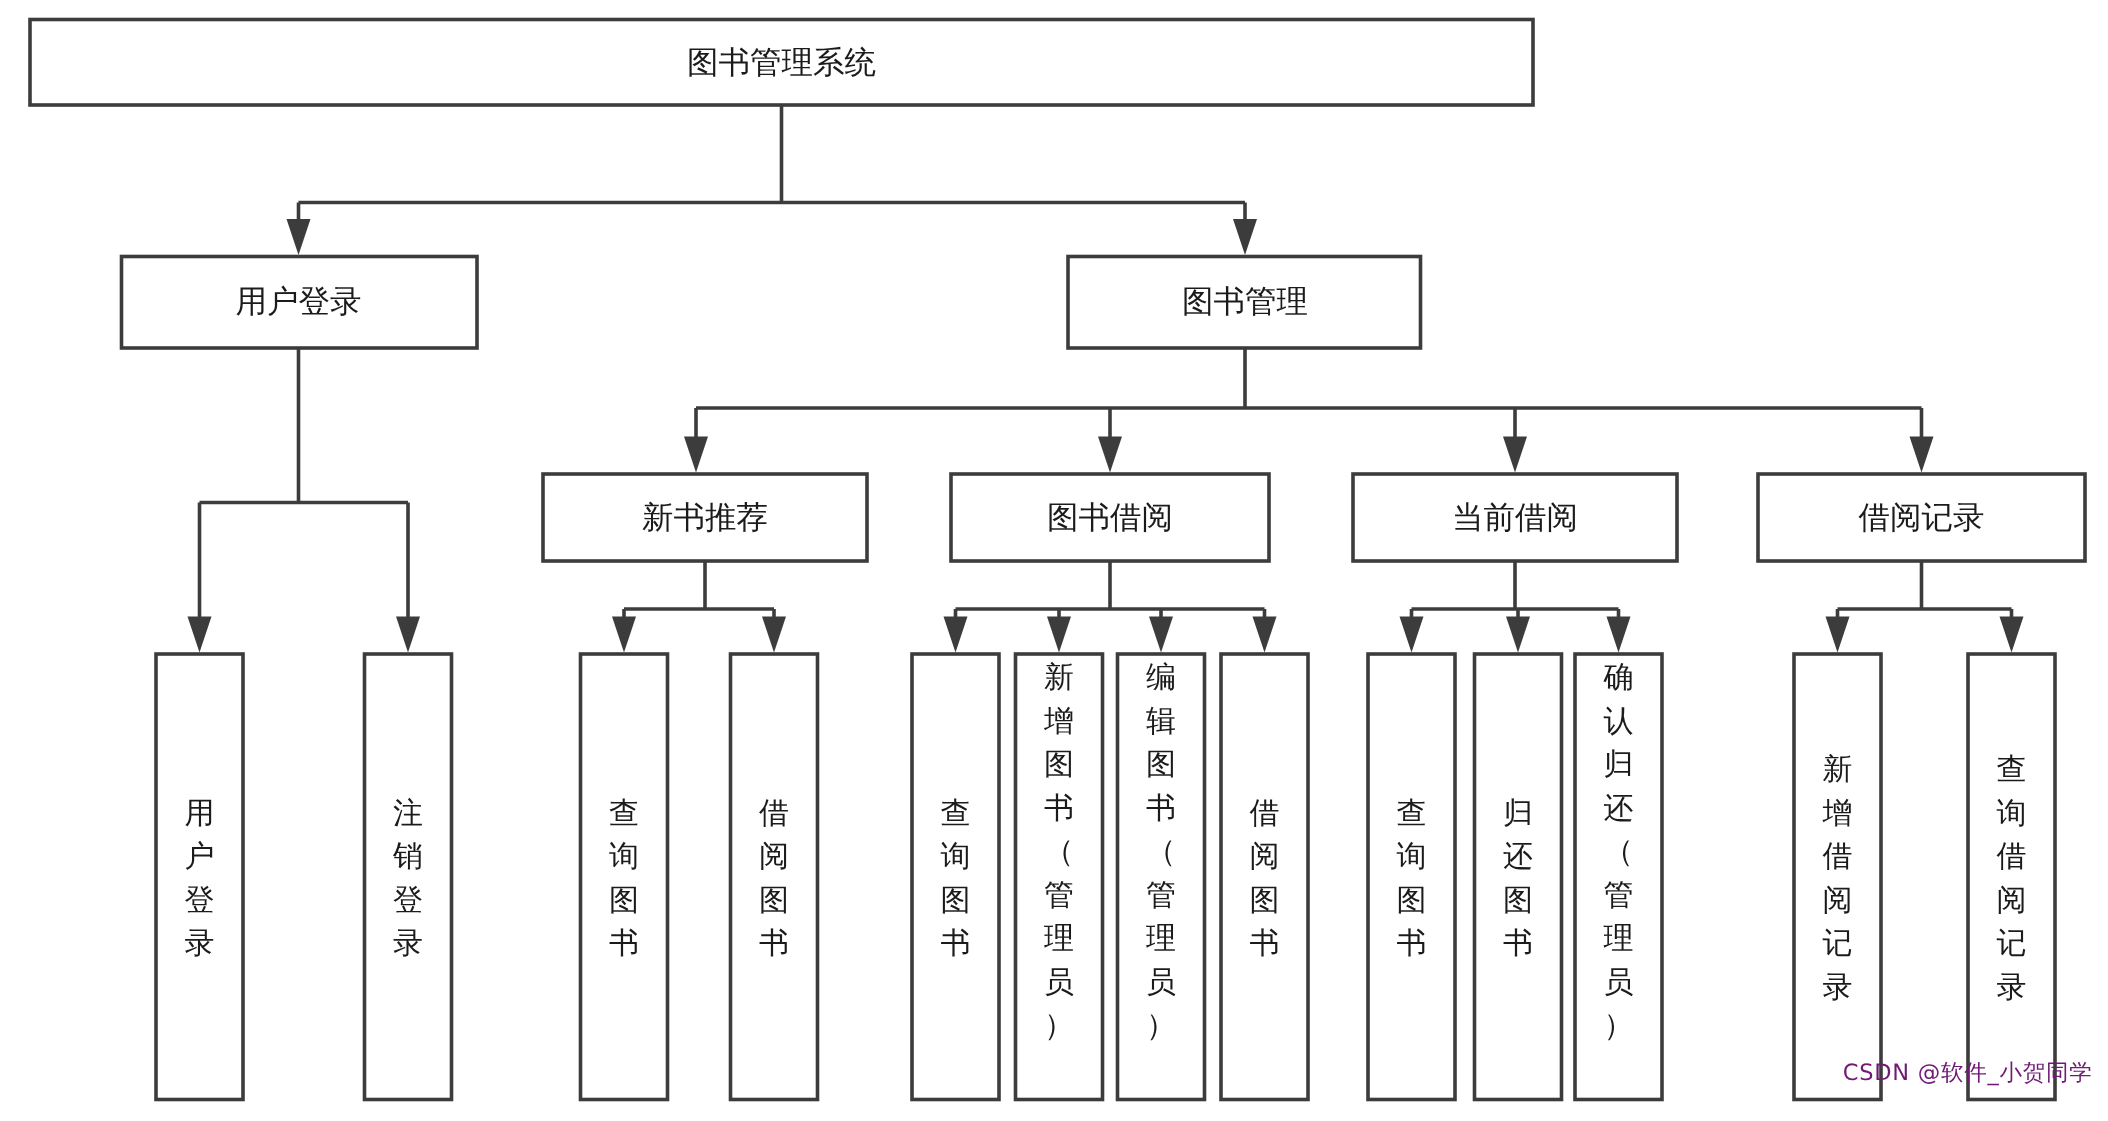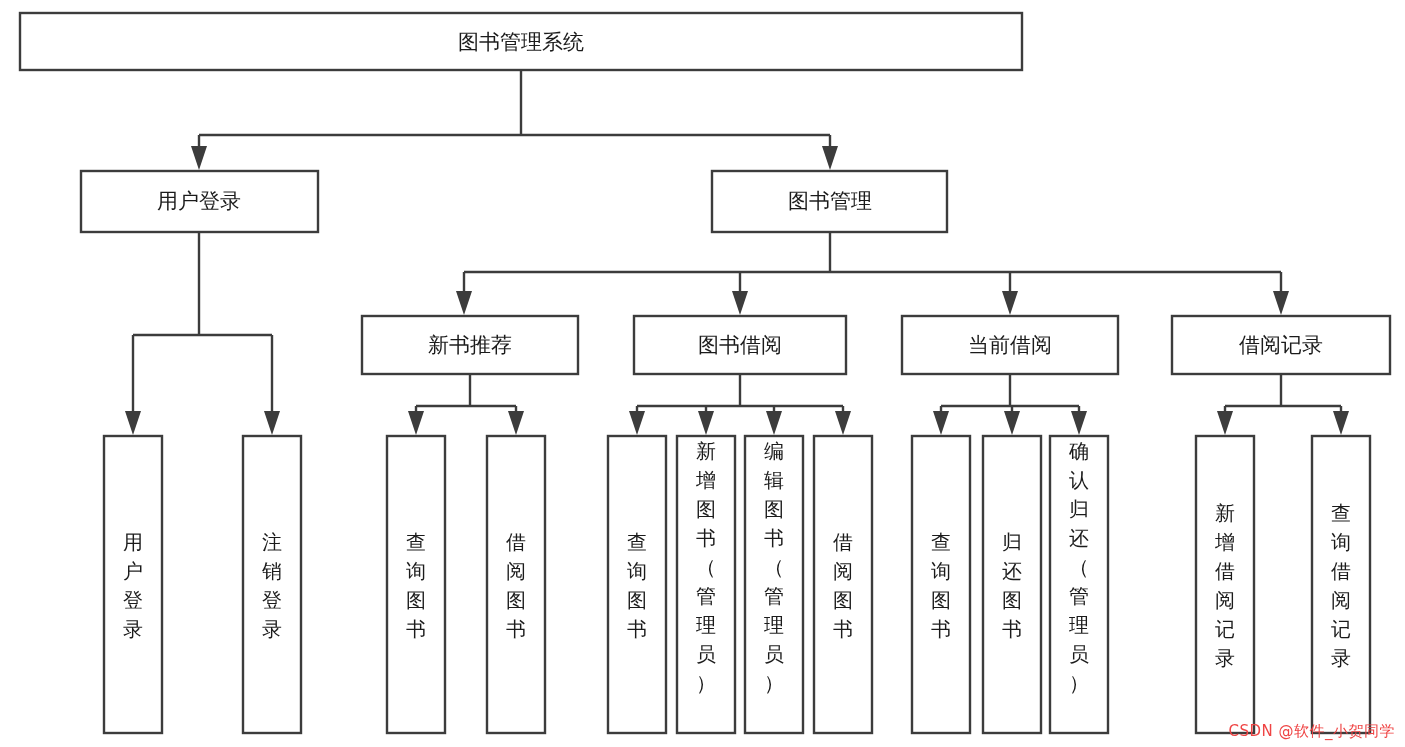--- a/index.html
+++ b/index.html
@@ -50,24 +50,24 @@
   }
   .node-label-v {
     font-family: "DejaVu Sans", "Liberation Sans", sans-serif;
     font-size: 20px;
     fill: #1b1b1b;
     text-anchor: middle;
   }
   .watermark {
     position: absolute;
     right: 10px;
-    bottom: 6px;
+    bottom: 22px;
     font-family: "DejaVu Sans", "Liberation Sans", sans-serif;
     font-size: 15px;
-    color: #ef4444;
+    color: #701a75;
     white-space: nowrap;
     letter-spacing: 0.5px;
   }
 </style>
 </head>
 <body>
 
 <div id="diagram-root">
 
   <svg class="flow" viewBox="0 0 1405 747">

